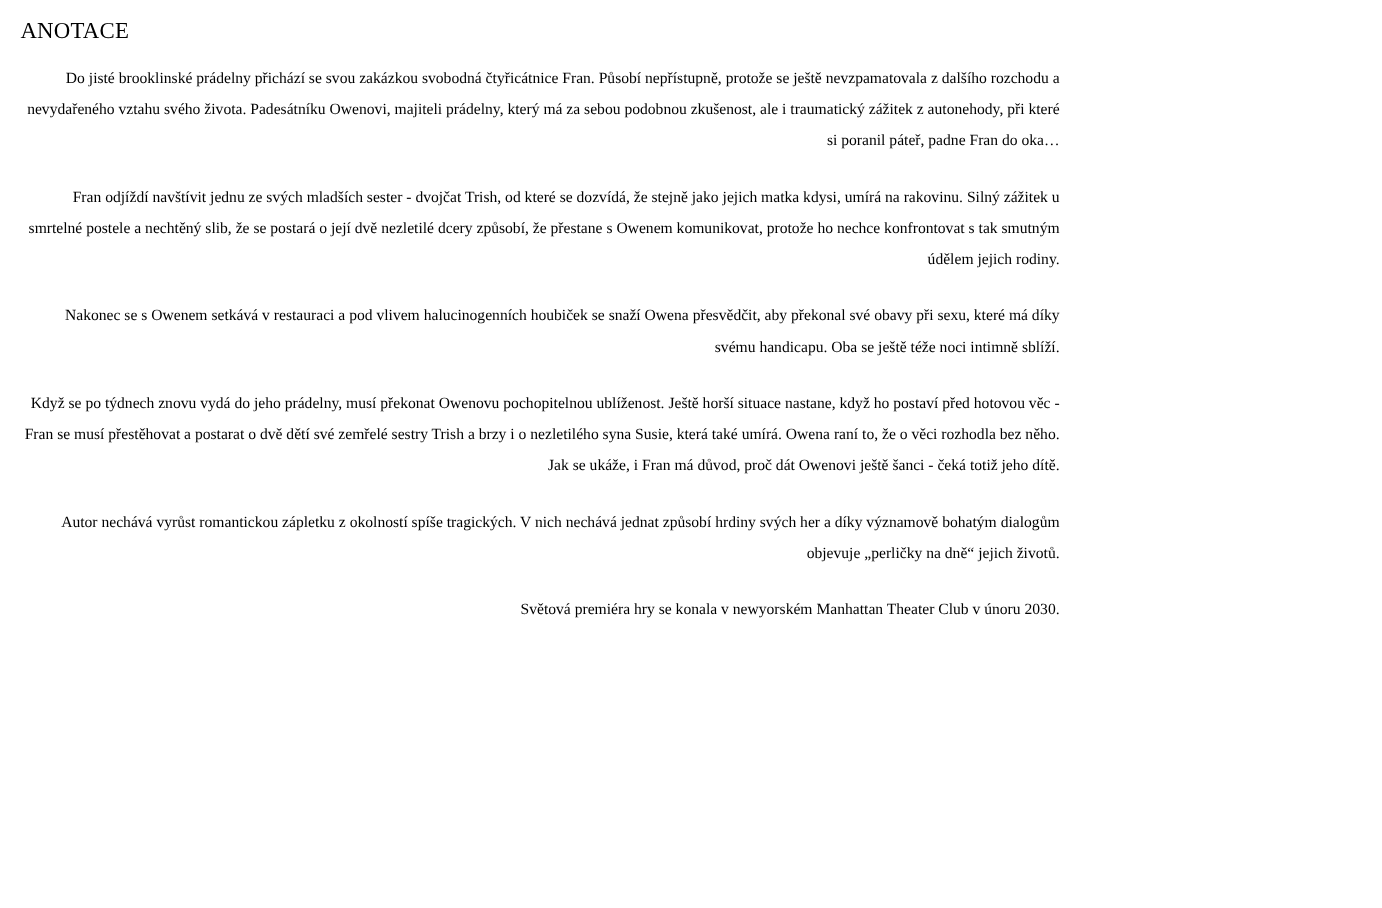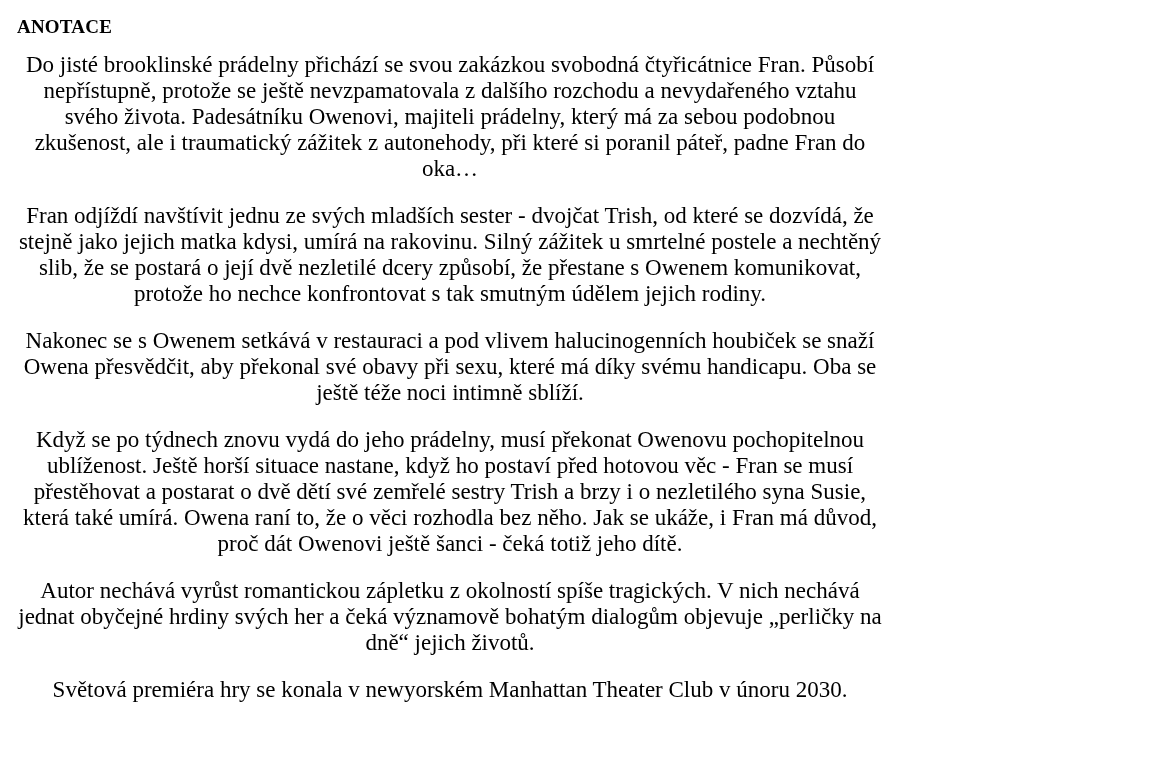--- a/index.html
+++ b/index.html
@@ -13,47 +13,47 @@
     overflow: hidden;
     font-family: "Liberation Serif", "DejaVu Serif", serif;
     color: #000000;
   }
   .page {
     box-sizing: border-box;
     padding: 14px 0 0 17px;
   }
   .doc-heading {
     font-size: 19px;
-    font-weight: bold;
+    font-weight: normal;
     line-height: 26px;
     margin: 0 0 12px 0;
     letter-spacing: 0.2px;
   }
   .doc-paragraph {
-    font-size: 23px;
+    font-size: 13px;
     line-height: 26px;
     width: 866px;
     margin: 0 0 21px 0;
-    text-align: center;
+    text-align: right;
   }
   .doc-paragraph:last-child {
     margin-bottom: 0;
   }
 </style>
 </head>
 <body>
 
 <div class="page">
   <h1 class="doc-heading">ANOTACE</h1>
 
   <p class="doc-paragraph">Do jisté brooklinské prádelny přichází se svou zakázkou svobodná čtyřicátnice Fran. Působí nepřístupně, protože se ještě nevzpamatovala z dalšího rozchodu a nevydařeného vztahu svého života. Padesátníku Owenovi, majiteli prádelny, který má za sebou podobnou zkušenost, ale i traumatický zážitek z autonehody, při které si poranil páteř, padne Fran do oka…</p>
 
   <p class="doc-paragraph">Fran odjíždí navštívit jednu ze svých mladších sester - dvojčat Trish, od které se dozvídá, že stejně jako jejich matka kdysi, umírá na rakovinu. Silný zážitek u smrtelné postele a nechtěný slib, že se postará o její dvě nezletilé dcery způsobí, že přestane s Owenem komunikovat, protože ho nechce konfrontovat s tak smutným údělem jejich rodiny.</p>
 
   <p class="doc-paragraph">Nakonec se s Owenem setkává v restauraci a pod vlivem halucinogenních houbiček se snaží Owena přesvědčit, aby překonal své obavy při sexu, které má díky svému handicapu. Oba se ještě téže noci intimně sblíží.</p>
 
 
   <p class="doc-paragraph">Když se po týdnech znovu vydá do jeho prádelny, musí překonat Owenovu pochopitelnou ublíženost. Ještě horší situace nastane, když ho postaví před hotovou věc - Fran se musí přestěhovat a postarat o dvě dětí své zemřelé sestry Trish a brzy i o nezletilého syna Susie, která také umírá. Owena raní to, že o věci rozhodla bez něho. Jak se ukáže, i Fran má důvod, proč dát Owenovi ještě šanci - čeká totiž jeho dítě.</p>
 
-  <p class="doc-paragraph">Autor nechává vyrůst romantickou zápletku z okolností spíše tragických. V nich nechává jednat obyčejné hrdiny svých her a čeká významově bohatým dialogům objevuje „perličky na dně“ jejich životů.</p>
+  <p class="doc-paragraph">Autor nechává vyrůst romantickou zápletku z okolností spíše tragických. V nich nechává jednat způsobí hrdiny svých her a díky významově bohatým dialogům objevuje „perličky na dně“ jejich životů.</p>
 
   <p class="doc-paragraph">Světová premiéra hry se konala v newyorském Manhattan Theater Club v únoru 2030.</p>
 </div>
 
 </body></html>

